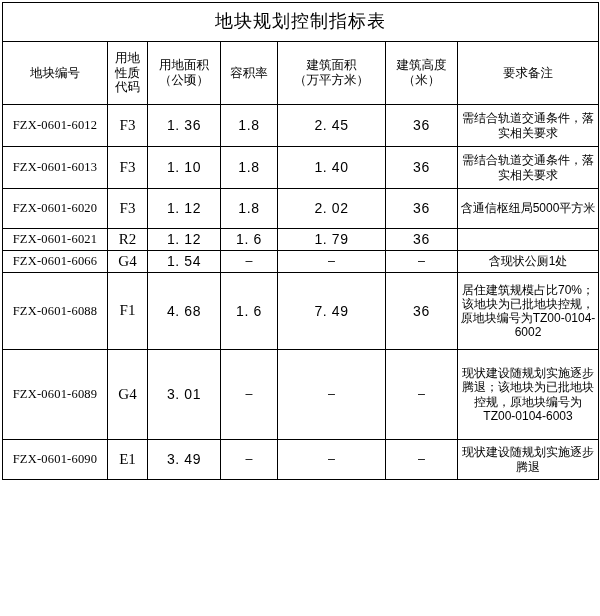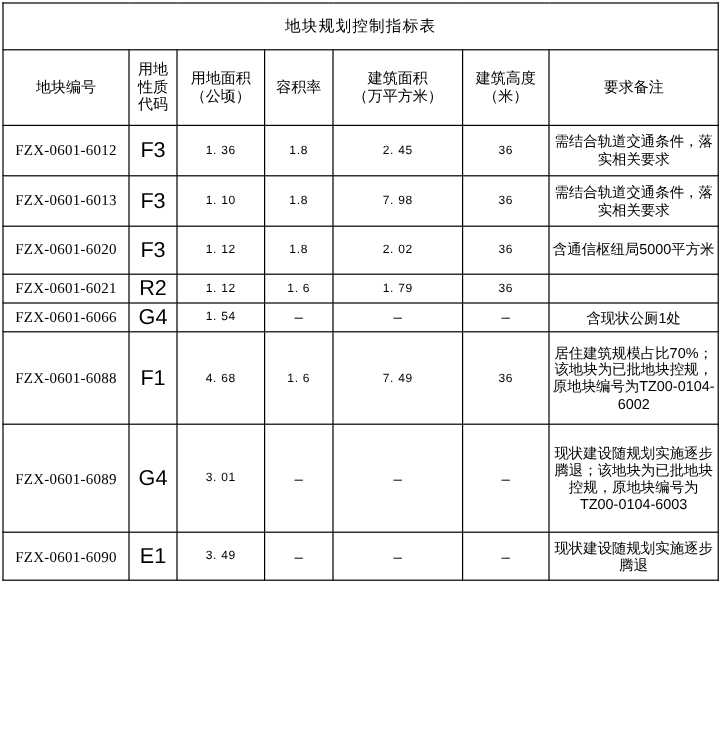--- a/index.html
+++ b/index.html
@@ -36,21 +36,21 @@
     vertical-align: middle;
     text-align: center;
     font-weight: normal;
     line-height: 1.18;
     overflow: hidden;
   }
 
   
   .title-cell {
     height: 36px;
-    font-size: 13px;
+    font-size: 18px;
     font-weight: bold;
     letter-spacing: 1px;
     border-left: none;
     border-right: none;
     border-top: none;
   }
 
   
   .hdr td {
     font-size: 12.5px;
@@ -63,24 +63,25 @@
     margin-left: 20px;
   }
 
   
   .c-code {
     font-size: 12.5px;
     letter-spacing: 0.2px;
     font-family: Liberation Serif, serif;
   }
   .c-use {
-    font-size: 18px;
+    font-size: 15px;
+    font-family: Liberation Serif, serif;
   }
   .c-num {
-    font-size: 10px;
+    font-size: 14px;
     letter-spacing: 0.6px;
   }
   .c-dash {
     font-size: 12.5px;
   }
   .c-note {
     font-size: 12px;
     line-height: 1.26;
     padding-left: 3px;
     padding-right: 3px;
@@ -146,21 +147,21 @@
       <td class="c-num">2. 45</td>
       <td class="c-num">36</td>
       <td class="c-note">需结合轨道交通条件，落实相关要求</td>
     </tr>
 
     <tr class="r-h40">
       <td class="c-code nb">FZX-0601-6013</td>
       <td class="c-use">F3</td>
       <td class="c-num">1. 10</td>
       <td class="c-num">1.8</td>
-      <td class="c-num">7. 98</td>
+      <td class="c-num">1. 40</td>
       <td class="c-num">36</td>
       <td class="c-note">需结合轨道交通条件，落实相关要求</td>
     </tr>
 
 
 
     <tr class="r-h38">
       <td class="c-code nb">FZX-0601-6020</td>
       <td class="c-use">F3</td>
       <td class="c-num">1. 12</td>

